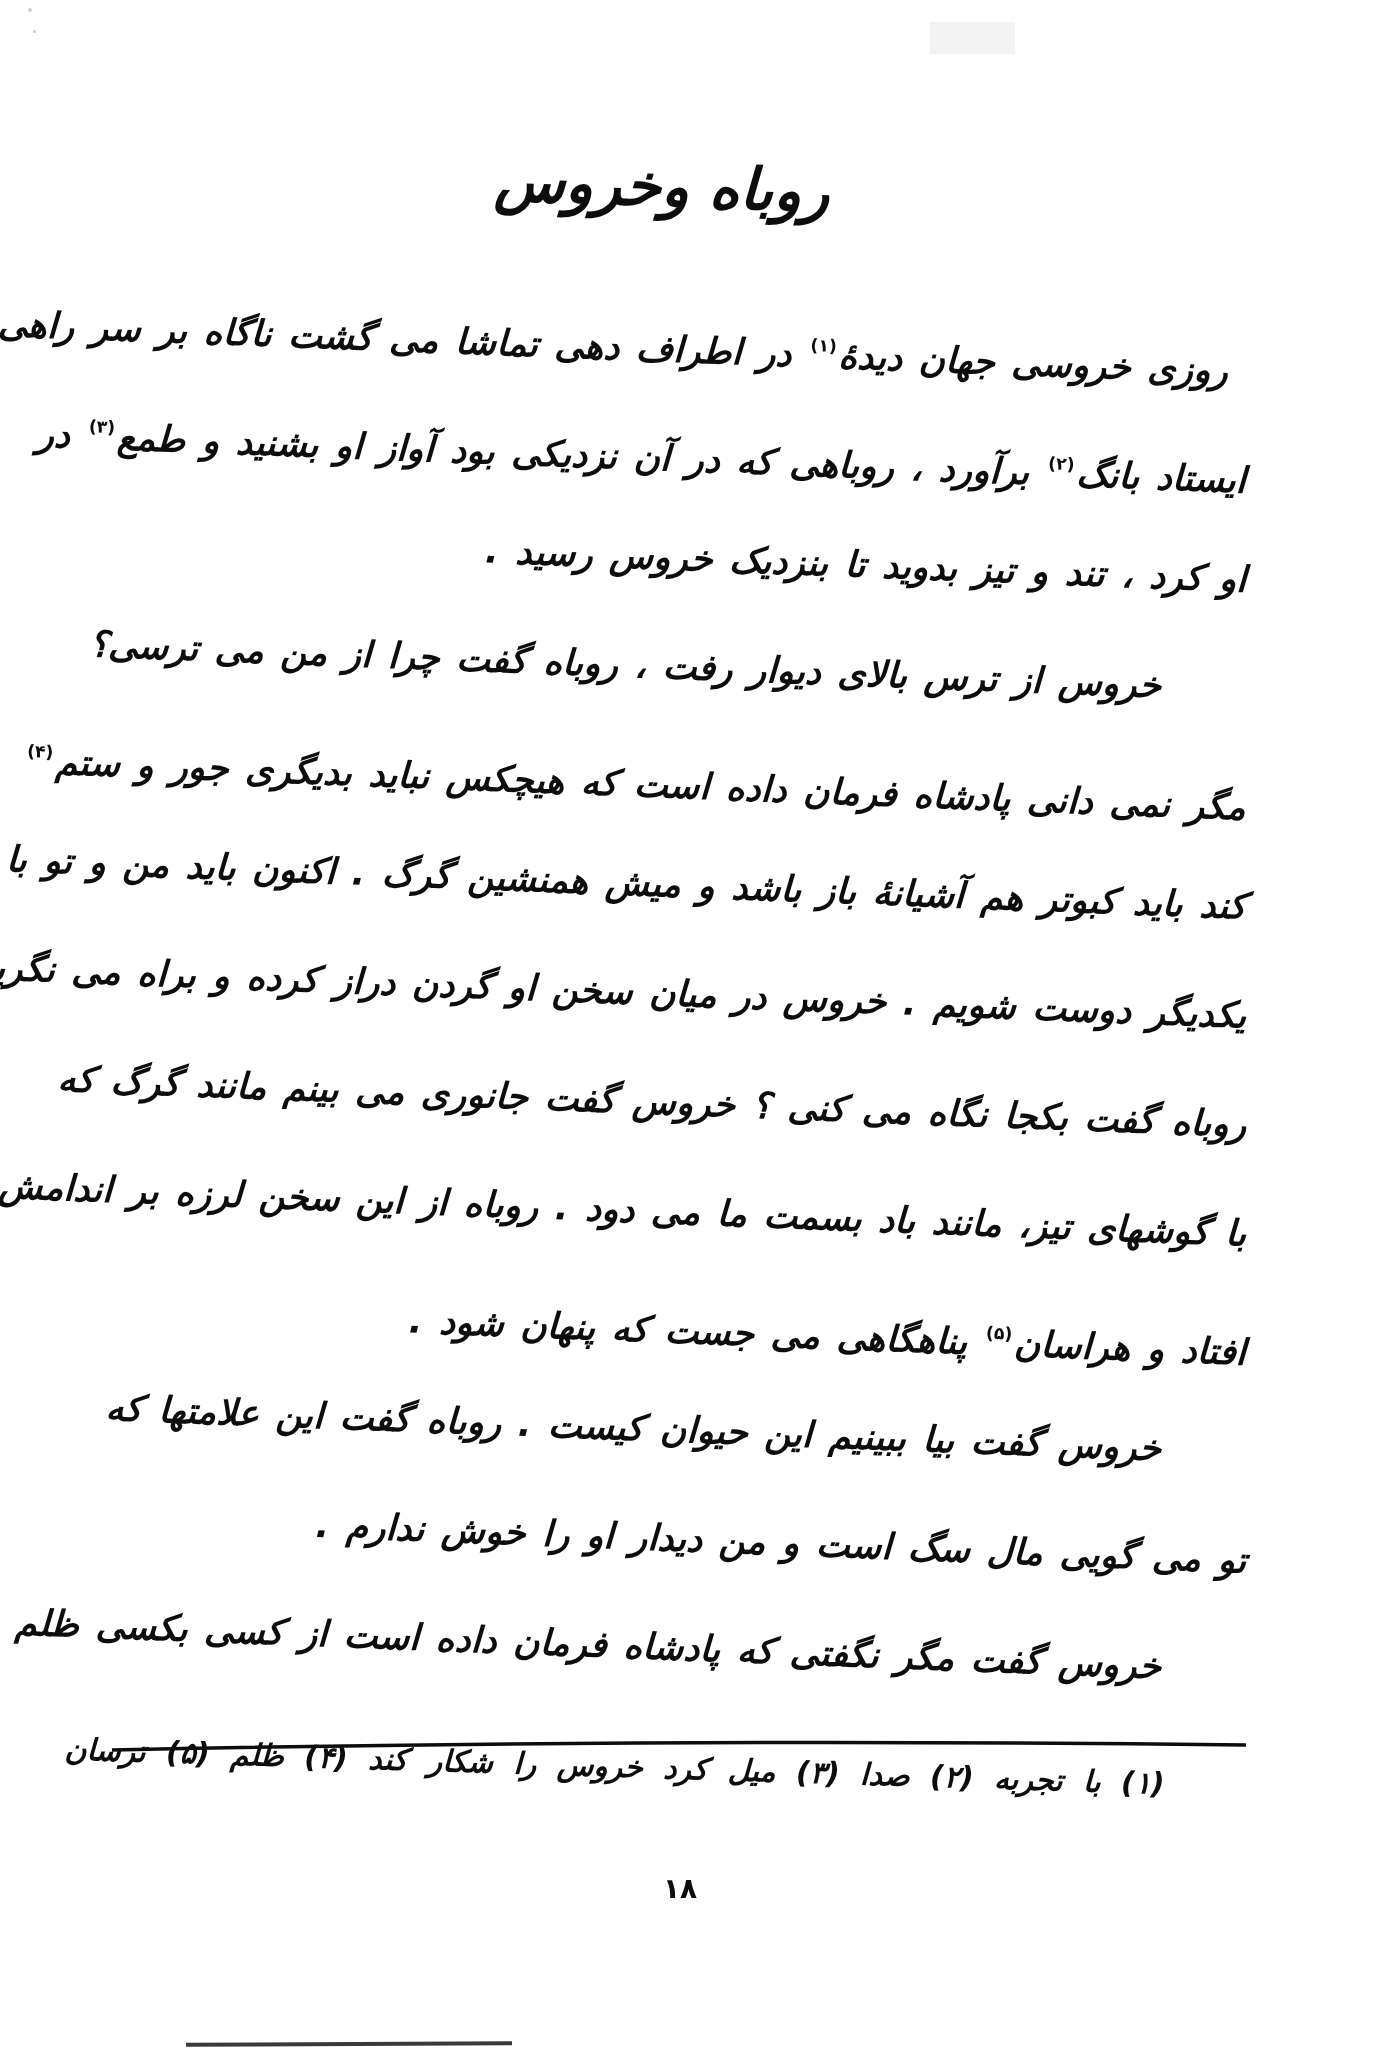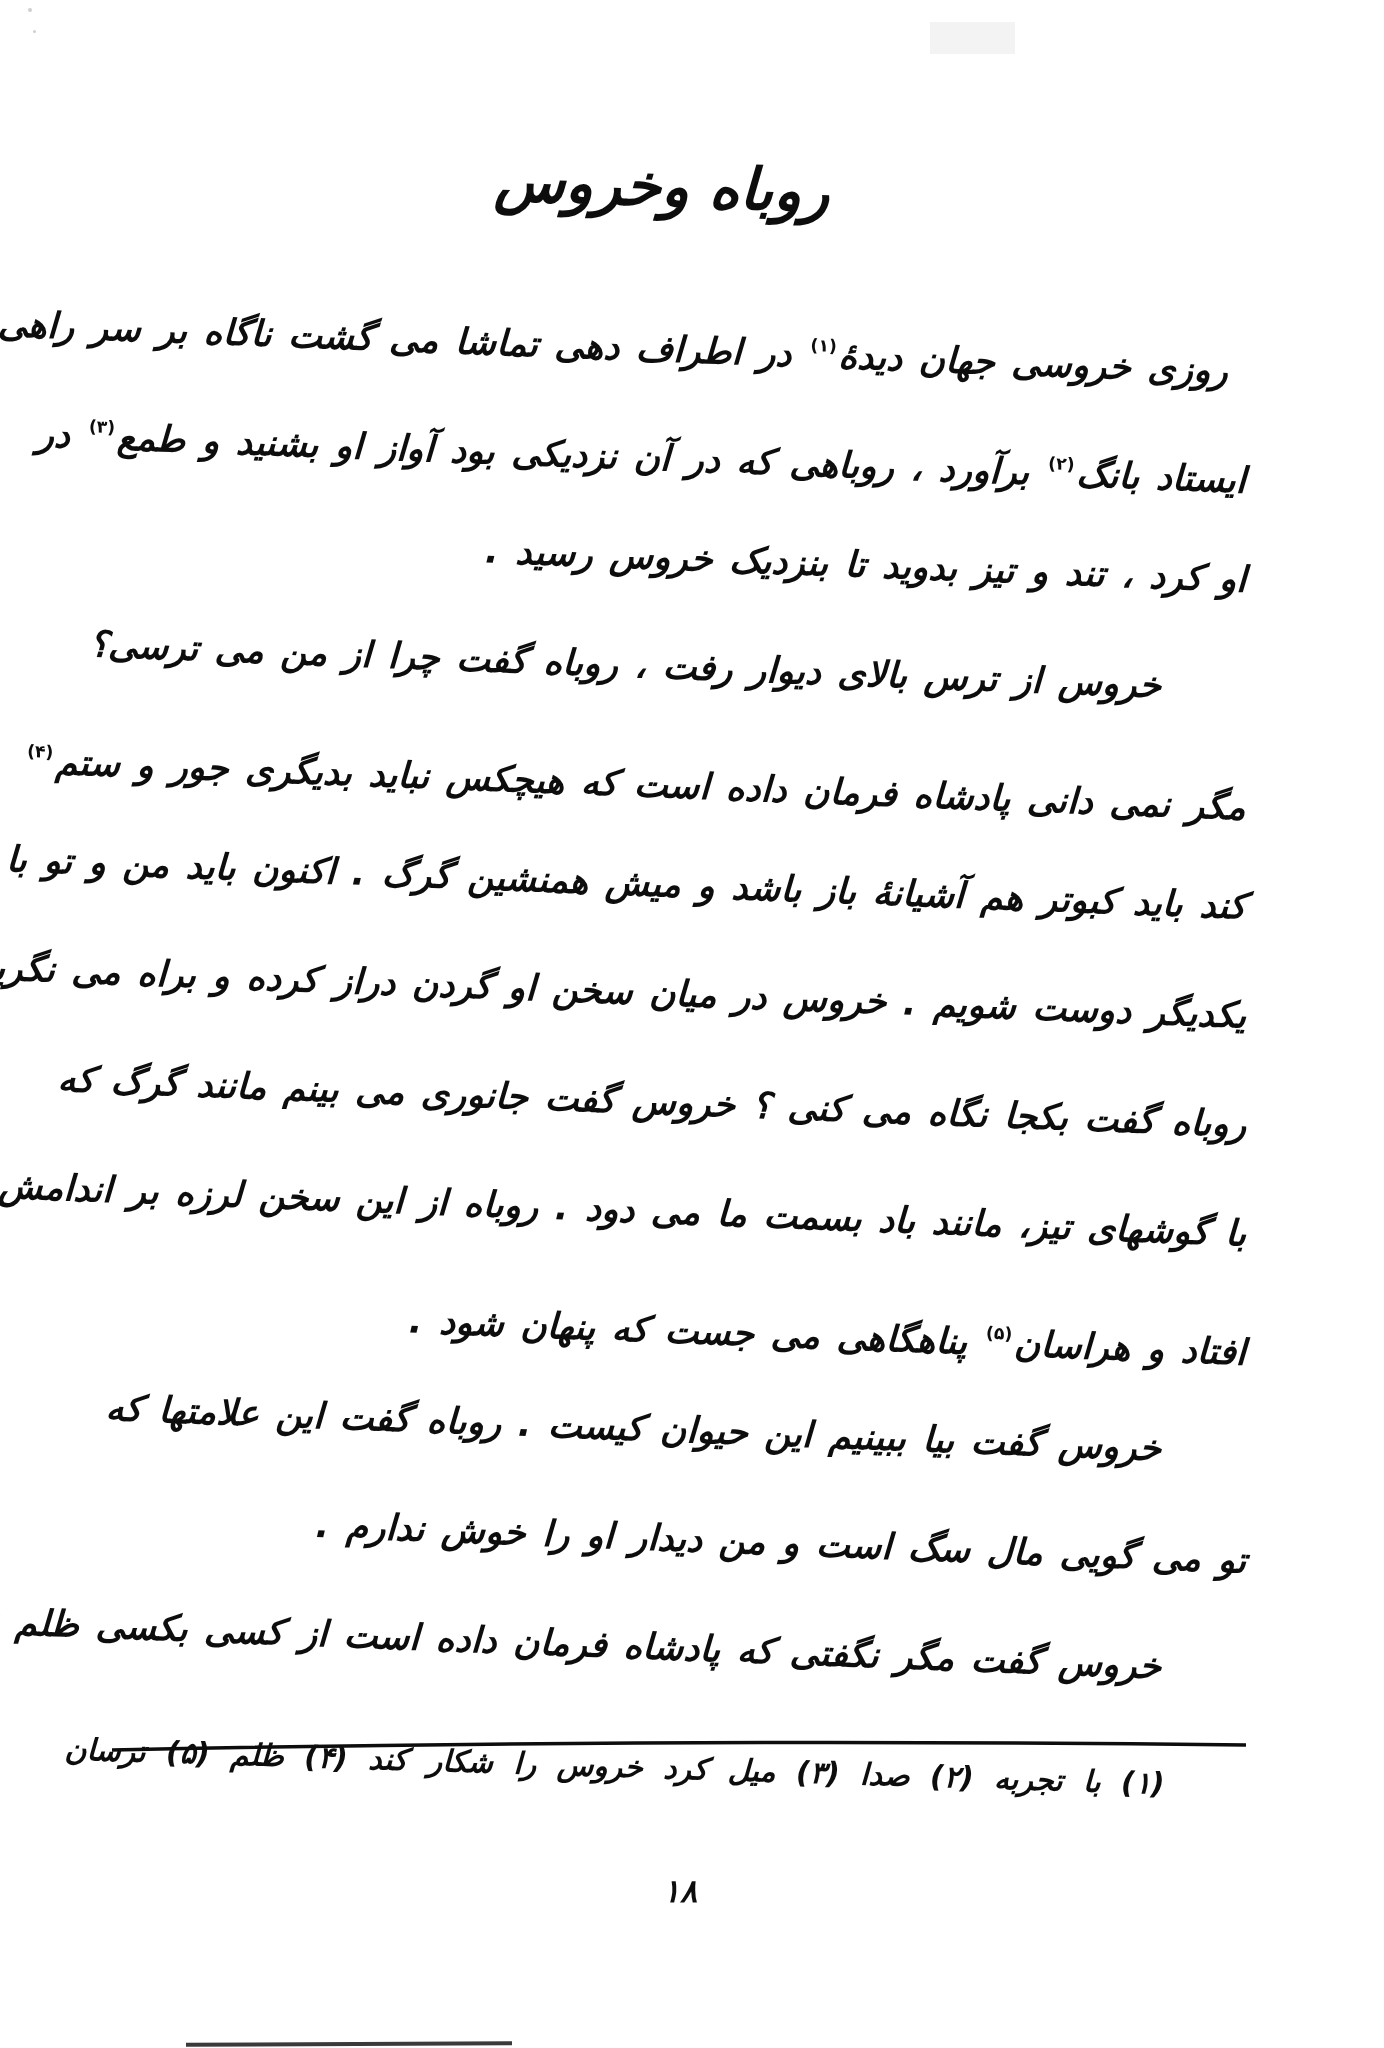--- a/index.html
+++ b/index.html
@@ -45,21 +45,21 @@
     position:absolute; top:1766px; right:219px;
     direction:rtl;
     font-size:30px; font-weight:bold; font-style:italic;
     white-space:nowrap; word-spacing:10px;
     transform:rotate(1.8deg); transform-origin:right center;
   }
   
   .page-number {
     position:absolute; top:1872px; left:640px; width:80px;
     text-align:center;
-    font-size:32px; font-weight:bold;font-style:italic;
+    font-size:28px; font-weight:bold;
   }
   
   .artifact-bar {
     position:absolute; top:2042px; left:186px; width:326px; height:4px;
     background:#3a3a3a; transform:rotate(-0.3deg);
   }
   .artifact-patch {
     position:absolute; top:22px; left:930px; width:85px; height:32px;
     background:#f3f3f3;
   }

